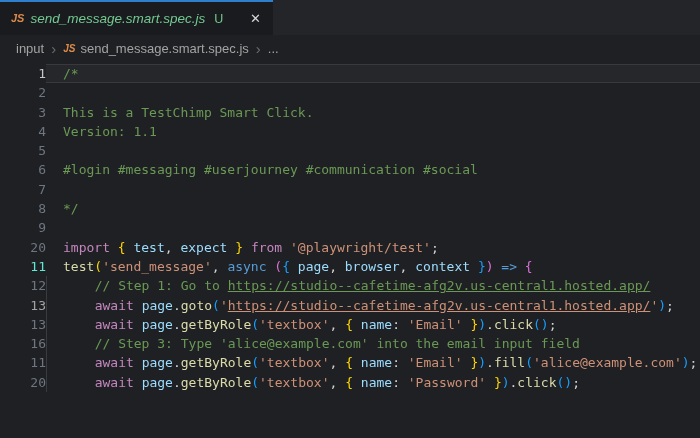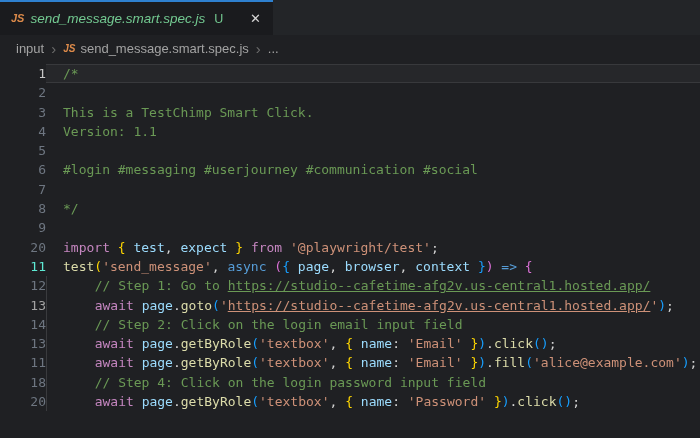--- a/index.html
+++ b/index.html
@@ -106,34 +106,30 @@
       </div>
       <div class="code-row">
         <div class="gutter" style="color: rgb(110, 118, 129);">12</div>
         <div class="code-content indented"><span style="color: rgb(106, 153, 85);">  // Step 1: Go to </span><span class="u" style="color: rgb(106, 153, 85);">https://studio--cafetime-afg2v.us-central1.hosted.app/</span></div>
       </div>
       <div class="code-row">
         <div class="gutter" style="color: #a3a3a3;">13</div>
         <div class="code-content indented"><span style="color: rgb(212, 212, 212);">  </span><span style="color: rgb(197, 134, 192);">await </span><span style="color: rgb(156, 220, 254);">page</span><span style="color: rgb(212, 212, 212);">.</span><span style="color: rgb(220, 220, 170);">goto</span><span style="color: rgb(23, 159, 255);">(</span><span style="color: rgb(206, 145, 120);">'</span><span class="u" style="color: rgb(206, 145, 120);">https://studio--cafetime-afg2v.us-central1.hosted.app/</span><span style="color: rgb(206, 145, 120);">'</span><span style="color: rgb(23, 159, 255);">)</span><span style="color: rgb(212, 212, 212);">;</span></div>
       </div>
       <div class="code-row">
-        <div class="gutter" style="color: rgb(110, 118, 129);">14</div>
-        <div class="code-content indented"><span style="color: rgb(106, 153, 85);">  // Step 2: Click on the login email input field</span></div>
-      </div>
-      <div class="code-row">
         <div class="gutter" style="color: rgb(110, 118, 129);">13</div>
         <div class="code-content indented"><span style="color: rgb(212, 212, 212);">  </span><span style="color: rgb(197, 134, 192);">await </span><span style="color: rgb(156, 220, 254);">page</span><span style="color: rgb(212, 212, 212);">.</span><span style="color: rgb(220, 220, 170);">getByRole</span><span style="color: rgb(23, 159, 255);">(</span><span style="color: rgb(206, 145, 120);">'textbox'</span><span style="color: rgb(212, 212, 212);">, </span><span style="color: rgb(255, 215, 0);">{ </span><span style="color: rgb(156, 220, 254);">name</span><span style="color: rgb(212, 212, 212);">: </span><span style="color: rgb(206, 145, 120);">'Email' </span><span style="color: rgb(255, 215, 0);">}</span><span style="color: rgb(23, 159, 255);">)</span><span style="color: rgb(212, 212, 212);">.</span><span style="color: rgb(220, 220, 170);">click</span><span style="color: rgb(23, 159, 255);">()</span><span style="color: rgb(212, 212, 212);">;</span></div>
       </div>
       <div class="code-row">
+        <div class="gutter" style="color: rgb(110, 118, 129);">16</div>
+        <div class="code-content indented"><span style="color: rgb(106, 153, 85);">  // Step 3: Type 'alice@example.com' into the email input field</span></div>
+      </div>
+      <div class="code-row">
         <div class="gutter" style="color: rgb(110, 118, 129);">11</div>
         <div class="code-content indented"><span style="color: rgb(212, 212, 212);">  </span><span style="color: rgb(197, 134, 192);">await </span><span style="color: rgb(156, 220, 254);">page</span><span style="color: rgb(212, 212, 212);">.</span><span style="color: rgb(220, 220, 170);">getByRole</span><span style="color: rgb(23, 159, 255);">(</span><span style="color: rgb(206, 145, 120);">'textbox'</span><span style="color: rgb(212, 212, 212);">, </span><span style="color: rgb(255, 215, 0);">{ </span><span style="color: rgb(156, 220, 254);">name</span><span style="color: rgb(212, 212, 212);">: </span><span style="color: rgb(206, 145, 120);">'Email' </span><span style="color: rgb(255, 215, 0);">}</span><span style="color: rgb(23, 159, 255);">)</span><span style="color: rgb(212, 212, 212);">.</span><span style="color: rgb(220, 220, 170);">fill</span><span style="color: rgb(23, 159, 255);">(</span><span style="color: rgb(206, 145, 120);">'alice@example.com'</span><span style="color: rgb(23, 159, 255);">)</span><span style="color: rgb(212, 212, 212);">;</span></div>
-      </div>
-      <div class="code-row">
-        <div class="gutter" style="color: rgb(110, 118, 129);">18</div>
-        <div class="code-content indented"><span style="color: rgb(106, 153, 85);">  // Step 4: Click on the login password input field</span></div>
       </div>
       <div class="code-row">
         <div class="gutter" style="color: rgb(110, 118, 129);">20</div>
         <div class="code-content indented"><span style="color: rgb(212, 212, 212);">  </span><span style="color: rgb(197, 134, 192);">await </span><span style="color: rgb(156, 220, 254);">page</span><span style="color: rgb(212, 212, 212);">.</span><span style="color: rgb(220, 220, 170);">getByRole</span><span style="color: rgb(23, 159, 255);">(</span><span style="color: rgb(206, 145, 120);">'textbox'</span><span style="color: rgb(212, 212, 212);">, </span><span style="color: rgb(255, 215, 0);">{ </span><span style="color: rgb(156, 220, 254);">name</span><span style="color: rgb(212, 212, 212);">: </span><span style="color: rgb(206, 145, 120);">'Password' </span><span style="color: rgb(255, 215, 0);">}</span><span style="color: rgb(23, 159, 255);">)</span><span style="color: rgb(212, 212, 212);">.</span><span style="color: rgb(220, 220, 170);">click</span><span style="color: rgb(23, 159, 255);">()</span><span style="color: rgb(212, 212, 212);">;</span></div>
       </div>
     </div>
 
 </div>
 
 </body></html>

